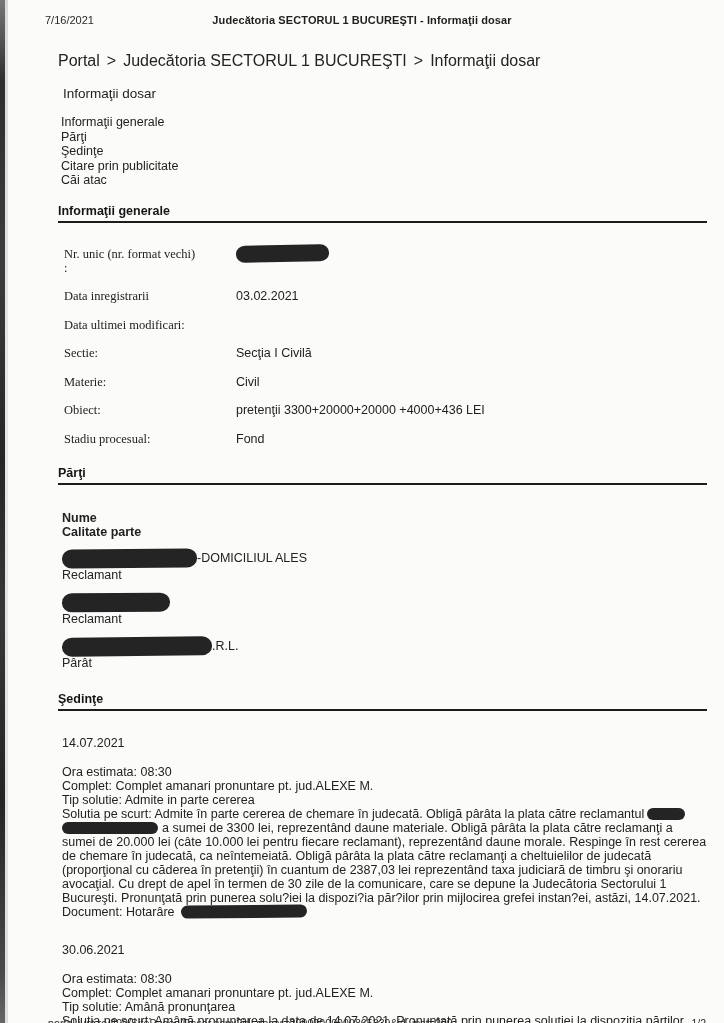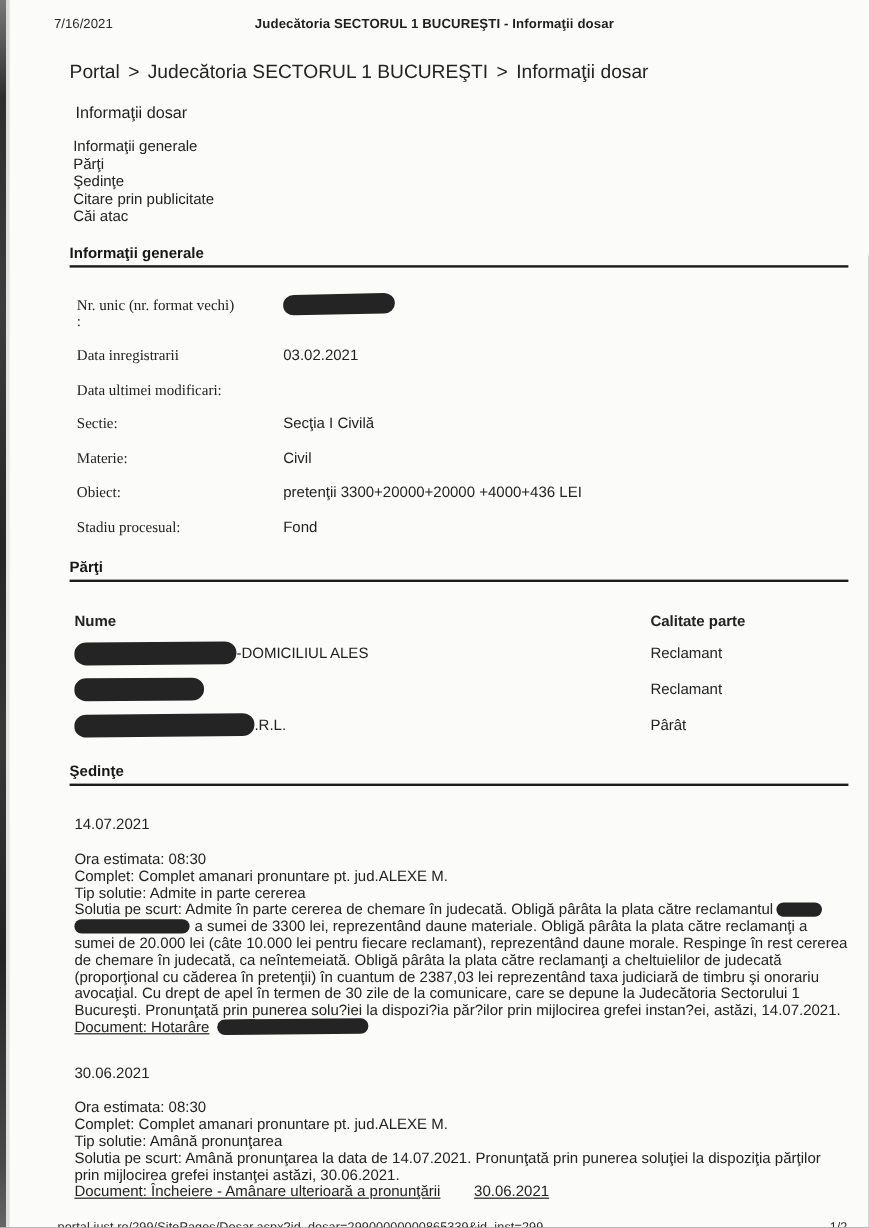--- a/index.html
+++ b/index.html
@@ -53,34 +53,34 @@
   .r-nrunic{width:93px;height:17px;border-radius:9px/8px;transform:rotate(-1.2deg);margin-top:-2px;}
   .r-party{height:19px;border-radius:10px/9px;flex:none;}
   .r-p1{width:135px;transform:rotate(-.5deg);}
   .r-p2{width:108px;transform:rotate(-.4deg);margin-top:1px;}
   .r-p3{width:150px;transform:rotate(-.6deg);margin-top:1px;}
   .r-inline-a{width:38px;height:12px;border-radius:6px;vertical-align:-2px;margin-left:3px;}
   .r-inline-b{width:96px;height:12px;border-radius:6px;vertical-align:-2px;margin-right:4px;}
   .r-doc{width:126px;height:13px;border-radius:7px;vertical-align:-2px;margin-left:6px;transform:rotate(-.5deg);}
 
   .ptable{margin:26px 0 0 4px;}
-  .prow{display:flex;align-items:center;margin-top:10px;font-size:12.5px;}
+  .prow{display:flex;align-items:flex-start;margin-top:10px;font-size:12.5px;flex-direction:column;}
   .prow.header{margin-top:0;font-weight:700;font-size:12.5px;}
   .pcell-name{width:480px;flex:none;display:flex;align-items:center;}
   .pcell-role{flex:1;}
   .name-suffix{font-size:12.5px;}
 
   .hearing{margin-left:4px;font-size:12.5px;line-height:14px;}
   .hearing-date{margin-top:25px;font-size:12.5px;}
   .h1-date{margin-top:25px;}
   .h2-date{margin-top:24px;}
   .hearing-block{margin-top:15px;}
   .hearing-block div{margin:0;}
   .solutie{margin:0;text-align:left;}
-  .doc-line{white-space:nowrap;text-decoration:underline;}
+  .doc-line{white-space:nowrap;}
   .doc-date-gap{display:inline-block;width:28px;}
 
   .footer{position:absolute;left:48px;right:18px;bottom:-6px;display:flex;justify-content:space-between;font-size:10.5px;color:#2a2a2a;}
   .footer .url{letter-spacing:.1px;}
 </style>
 </head>
 <body>
 
 <div class="page">
   <div class="scan-edge"></div>

